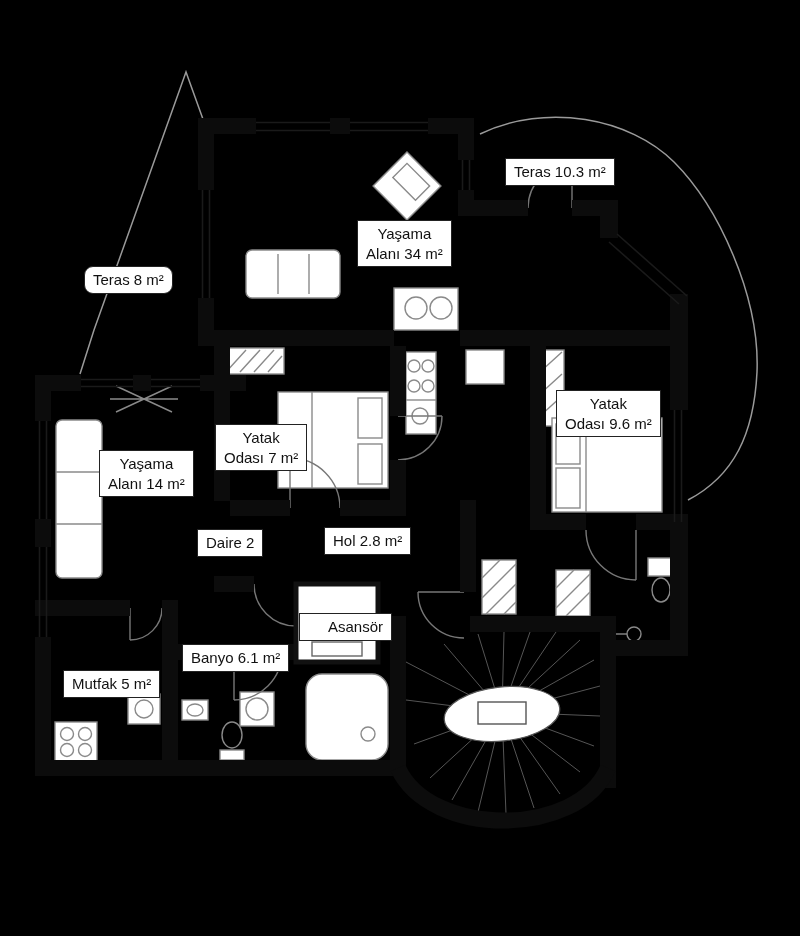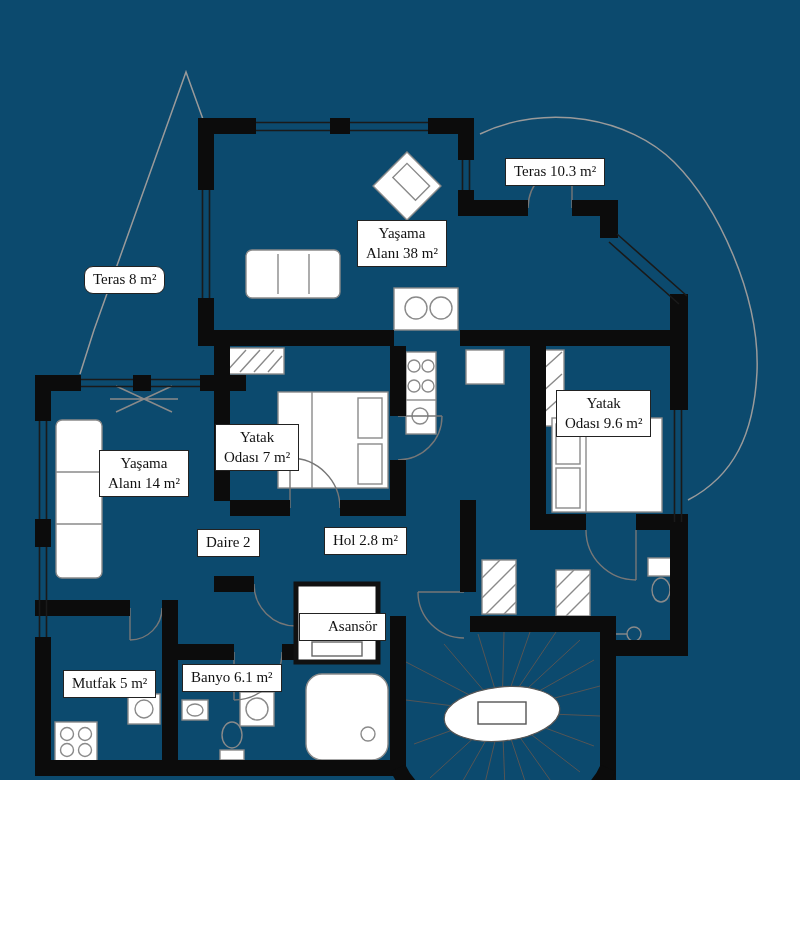--- a/index.html
+++ b/index.html
@@ -1,20 +1,20 @@
 <!DOCTYPE html>
 <html><head>
 <meta charset="utf-8">
 <style>
   html,body{margin:0;padding:0;background:#ffffff;}
   .plan{
     position:relative;
-    width:800px;height:780px;
-    background:#0c4a6e;
-    font-family:Liberation Serif, serif;
+    width:800px;height:936px;
+    background:#000000;
+    font-family:Liberation Sans, sans-serif;
     overflow:hidden;
   }
   .plan svg{position:absolute;left:0;top:0;}
   .label{
     position:absolute;
     background:#ffffff;
     border:1px solid #222222;
     padding:3px 8px;
     font-size:15px;
     line-height:1.3;
@@ -292,21 +292,21 @@
       <rect x="312" y="642" width="50" height="14" fill="none" stroke="#666666" stroke-width="1.4"></rect>
     </g>
   </svg>
 
   <div class="label" style="left:505px;top:158px;">
     <span>Teras 10.3 m²</span>
   </div>
 
   <div class="label" style="left:357px;top:220px;">
     <span>Yaşama</span><br>
-    <span>Alanı 38 m²</span>
+    <span>Alanı 34 m²</span>
   </div>
 
   <div class="label" style="left:84px;top:266px;border-radius:9px;">
     <span>Teras 8 m²</span>
   </div>
 
   <div class="label" style="left:215px;top:424px;">
     <span>Yatak</span><br>
     <span>Odası 7 m²</span>
   </div>
@@ -331,17 +331,17 @@
   </div>
 
   <div class="label" style="left:299px;top:613px;padding-left:28px;">
     <span>Asansör</span>
   </div>
 
   <div class="label" style="left:47px;top:670px;margin-left:16px;">
     <span>Mutfak 5 m²</span>
   </div>
 
-  <div class="label" style="left:182px;top:664px;">
+  <div class="label" style="left:182px;top:644px;">
     <span>Banyo 6.1 m²</span>
   </div>
 
 </div>
 
 </body></html>

